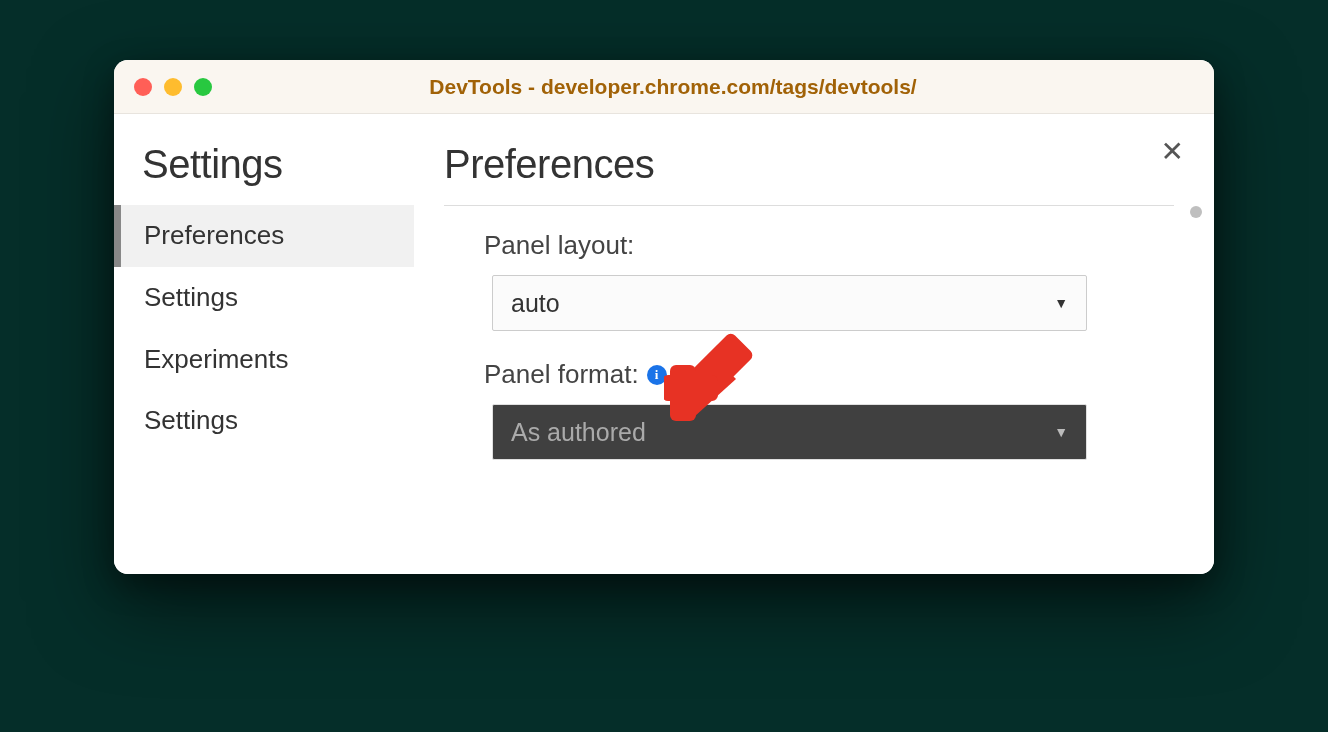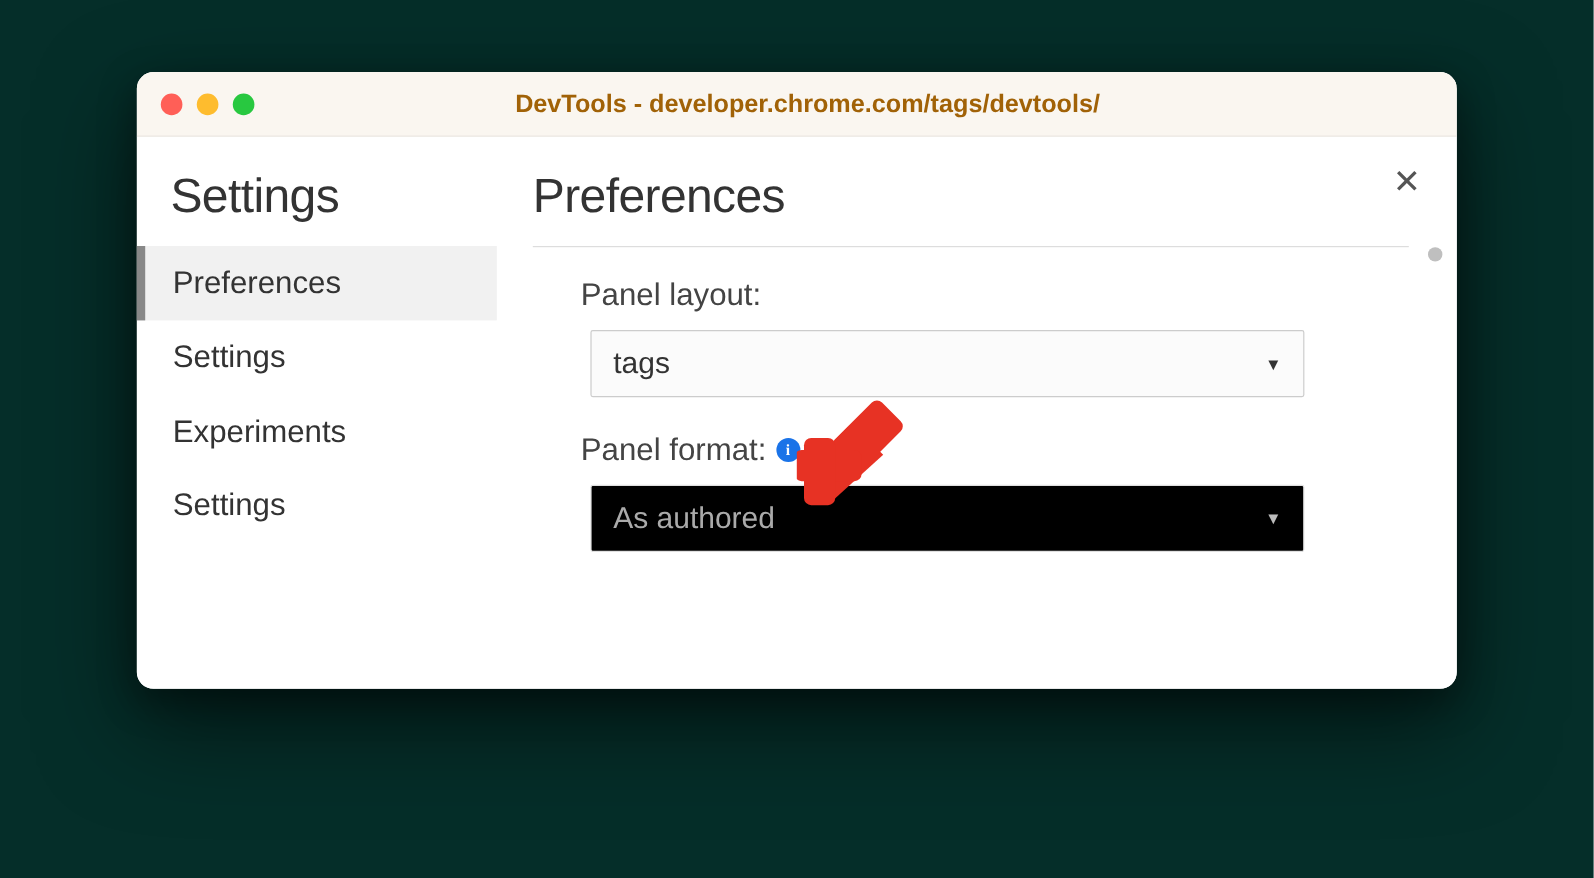--- a/index.html
+++ b/index.html
@@ -135,21 +135,21 @@
       padding: 0 18px;
       font-size: 25px;
       color: #333;
       cursor: pointer;
       justify-content: space-between;
       margin-left: 8px;
       border-radius: 2px;
     }
     .select-box.disabled {
       color: #aaa;
-      background: #000000;
+      background: #404040;
       border-color: #e0e0e0;
       cursor: default;
     }
     .select-box.disabled .caret { color: #bbb; }
     .caret {
       font-size: 14px;
       color: #333;
     }
     .info-badge {
       display: inline-flex;
@@ -215,21 +215,21 @@
       </div>
     </div>
 
     <div class="main">
       <div class="main-title">Preferences</div>
       <hr class="divider">
 
       <div class="setting-block">
         <div class="setting-label">Panel layout:</div>
         <div class="select-box">
-          <span>tags</span>
+          <span>auto</span>
           <span class="caret">▼</span>
         </div>
       </div>
 
       <div class="setting-block">
         <div class="setting-label">
           <span>Panel format:</span>
           <span class="info-badge">i</span>
         </div>
         <div class="select-box disabled">

